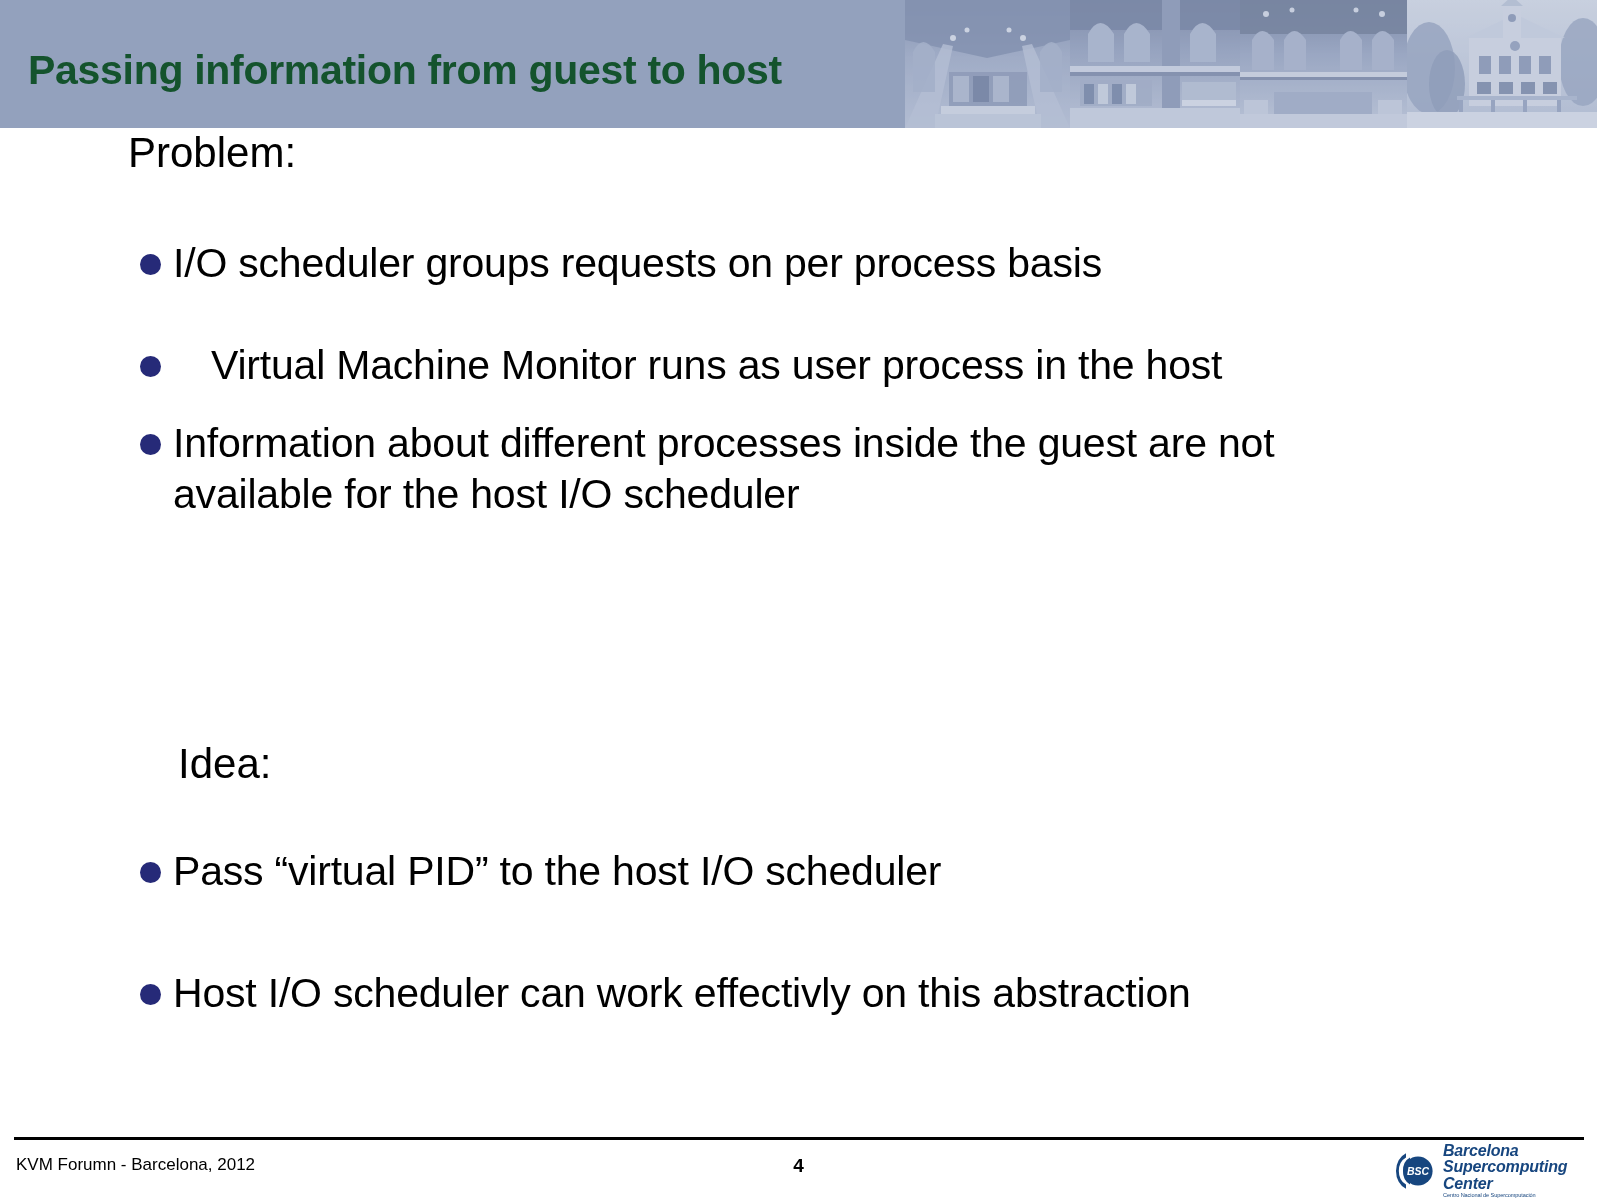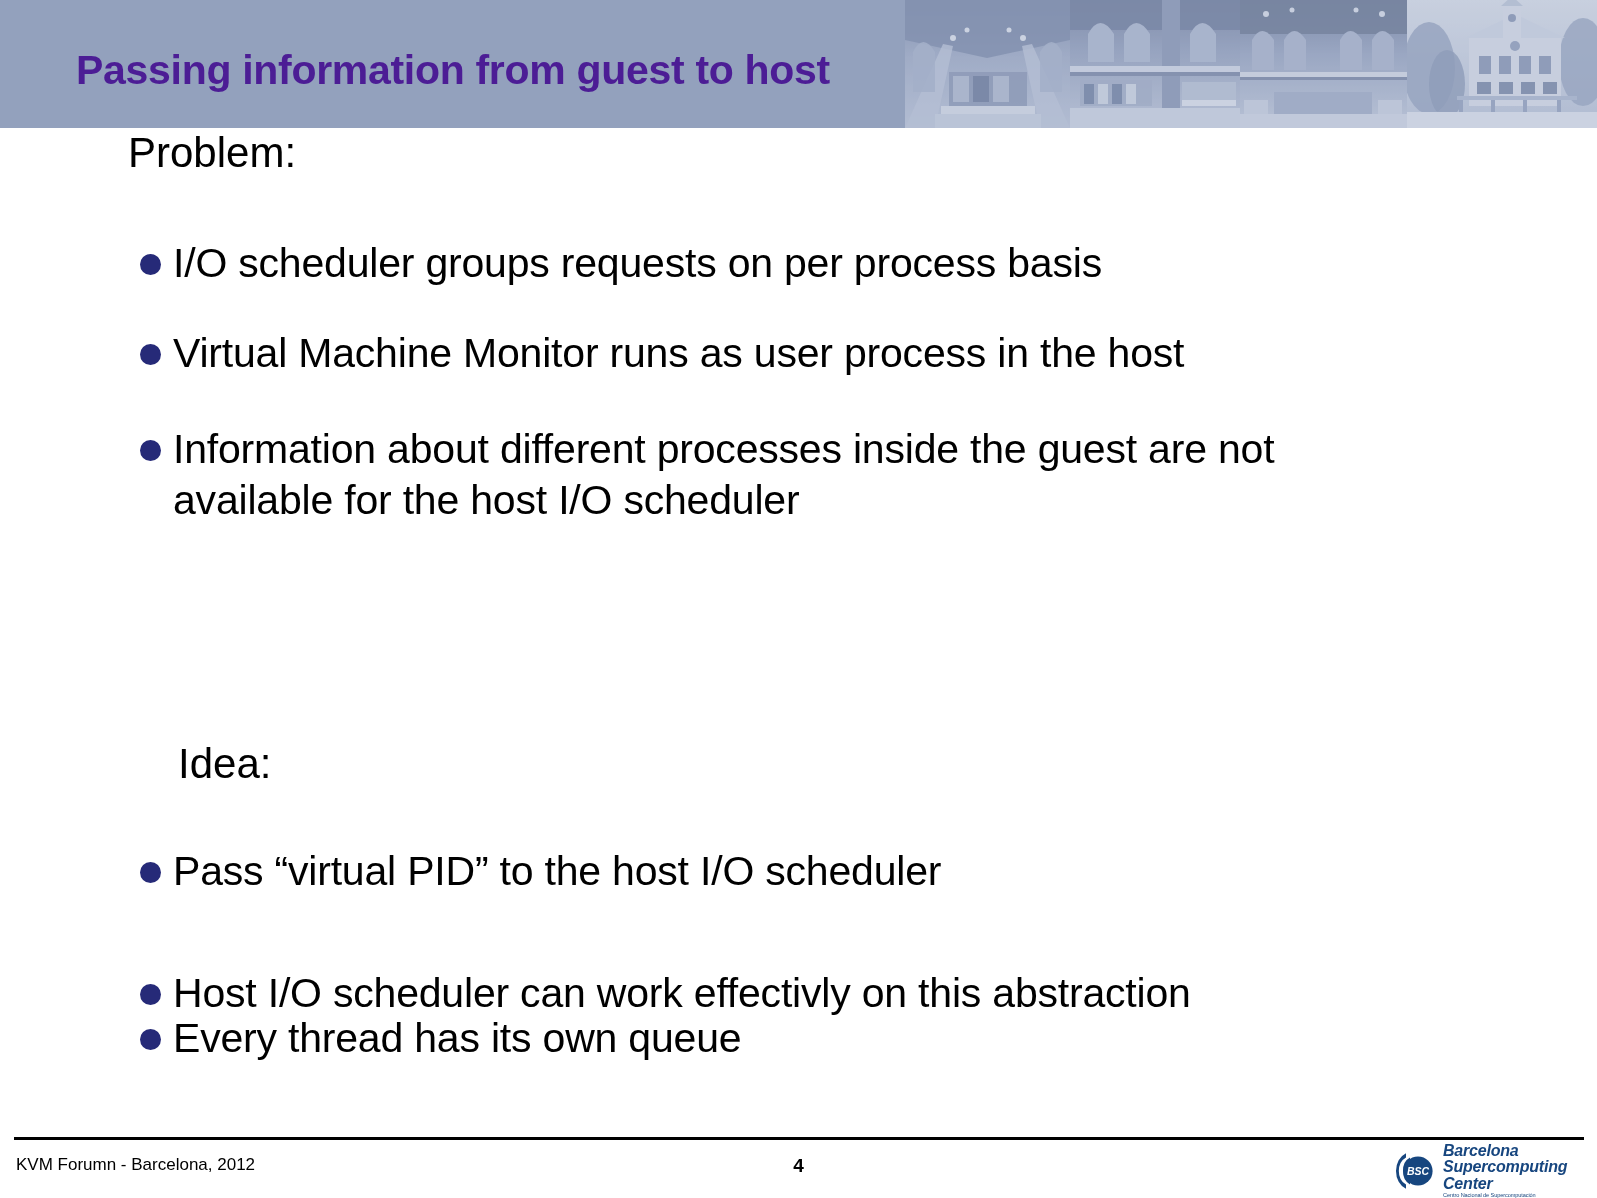--- a/index.html
+++ b/index.html
@@ -29,26 +29,25 @@
     height: 128px;
     background: #93a1bd;
     overflow: hidden;
   }
   .header-title {
     position: absolute;
     left: 28px;
     top: 50px;
     font-size: 41px;
     font-weight: bold;
-    color: #4c1d95;
+    color: #14532d;
     letter-spacing: -0.3px;
     white-space: nowrap;
     line-height: 1;
     z-index: 4;
-    margin-left: 48px;
   }
   .photo-strip {
     position: absolute;
     left: 905px;
     top: 0;
     width: 692px;
     height: 128px;
     display: flex;
     z-index: 2;
   }
@@ -99,22 +98,22 @@
   }
   .bullet-text {
     flex: 1 1 auto;
     font-size: 41px;
     color: #000000;
     line-height: 1.25;
     letter-spacing: -0.2px;
   }
 
   .b1 { top: 110px; }
-  .b2 { top: 200px; }
-  .b3 { top: 296px; width: 1260px; }
+  .b2 { top: 212px; gap: 38px; }
+  .b3 { top: 290px; width: 1260px; }
   .b4 { top: 435px; }
   .b5 { top: 705px; margin-top: 13px; }
   .b6 { top: 830px; margin-top: 10px; }
   .b7 { top: 885px; }
 
   
   .footer-rule {
     position: absolute;
     left: 14px;
     top: 1137px;
@@ -337,24 +336,20 @@
     <div class="bullet-row b5">
       <span class="bullet-dot"></span>
       <span class="bullet-text">Pass “virtual PID” to the host I/O scheduler</span>
     </div>
 
     <div class="bullet-row b6">
       <span class="bullet-dot"></span>
       <span class="bullet-text">Host I/O scheduler can work effectivly on this abstraction</span>
     </div>
 
-    <div class="bullet-row b7">
-      <span class="bullet-dot"></span>
-      <span class="bullet-text">Every thread has its own queue</span>
-    </div>
 
   </div>
 
   <div class="footer-rule"></div>
 
   <div class="footer-left">KVM Forumn - Barcelona, 2012</div>
 
   <div class="footer-page">4</div>
 
   <div class="bsc-logo">

